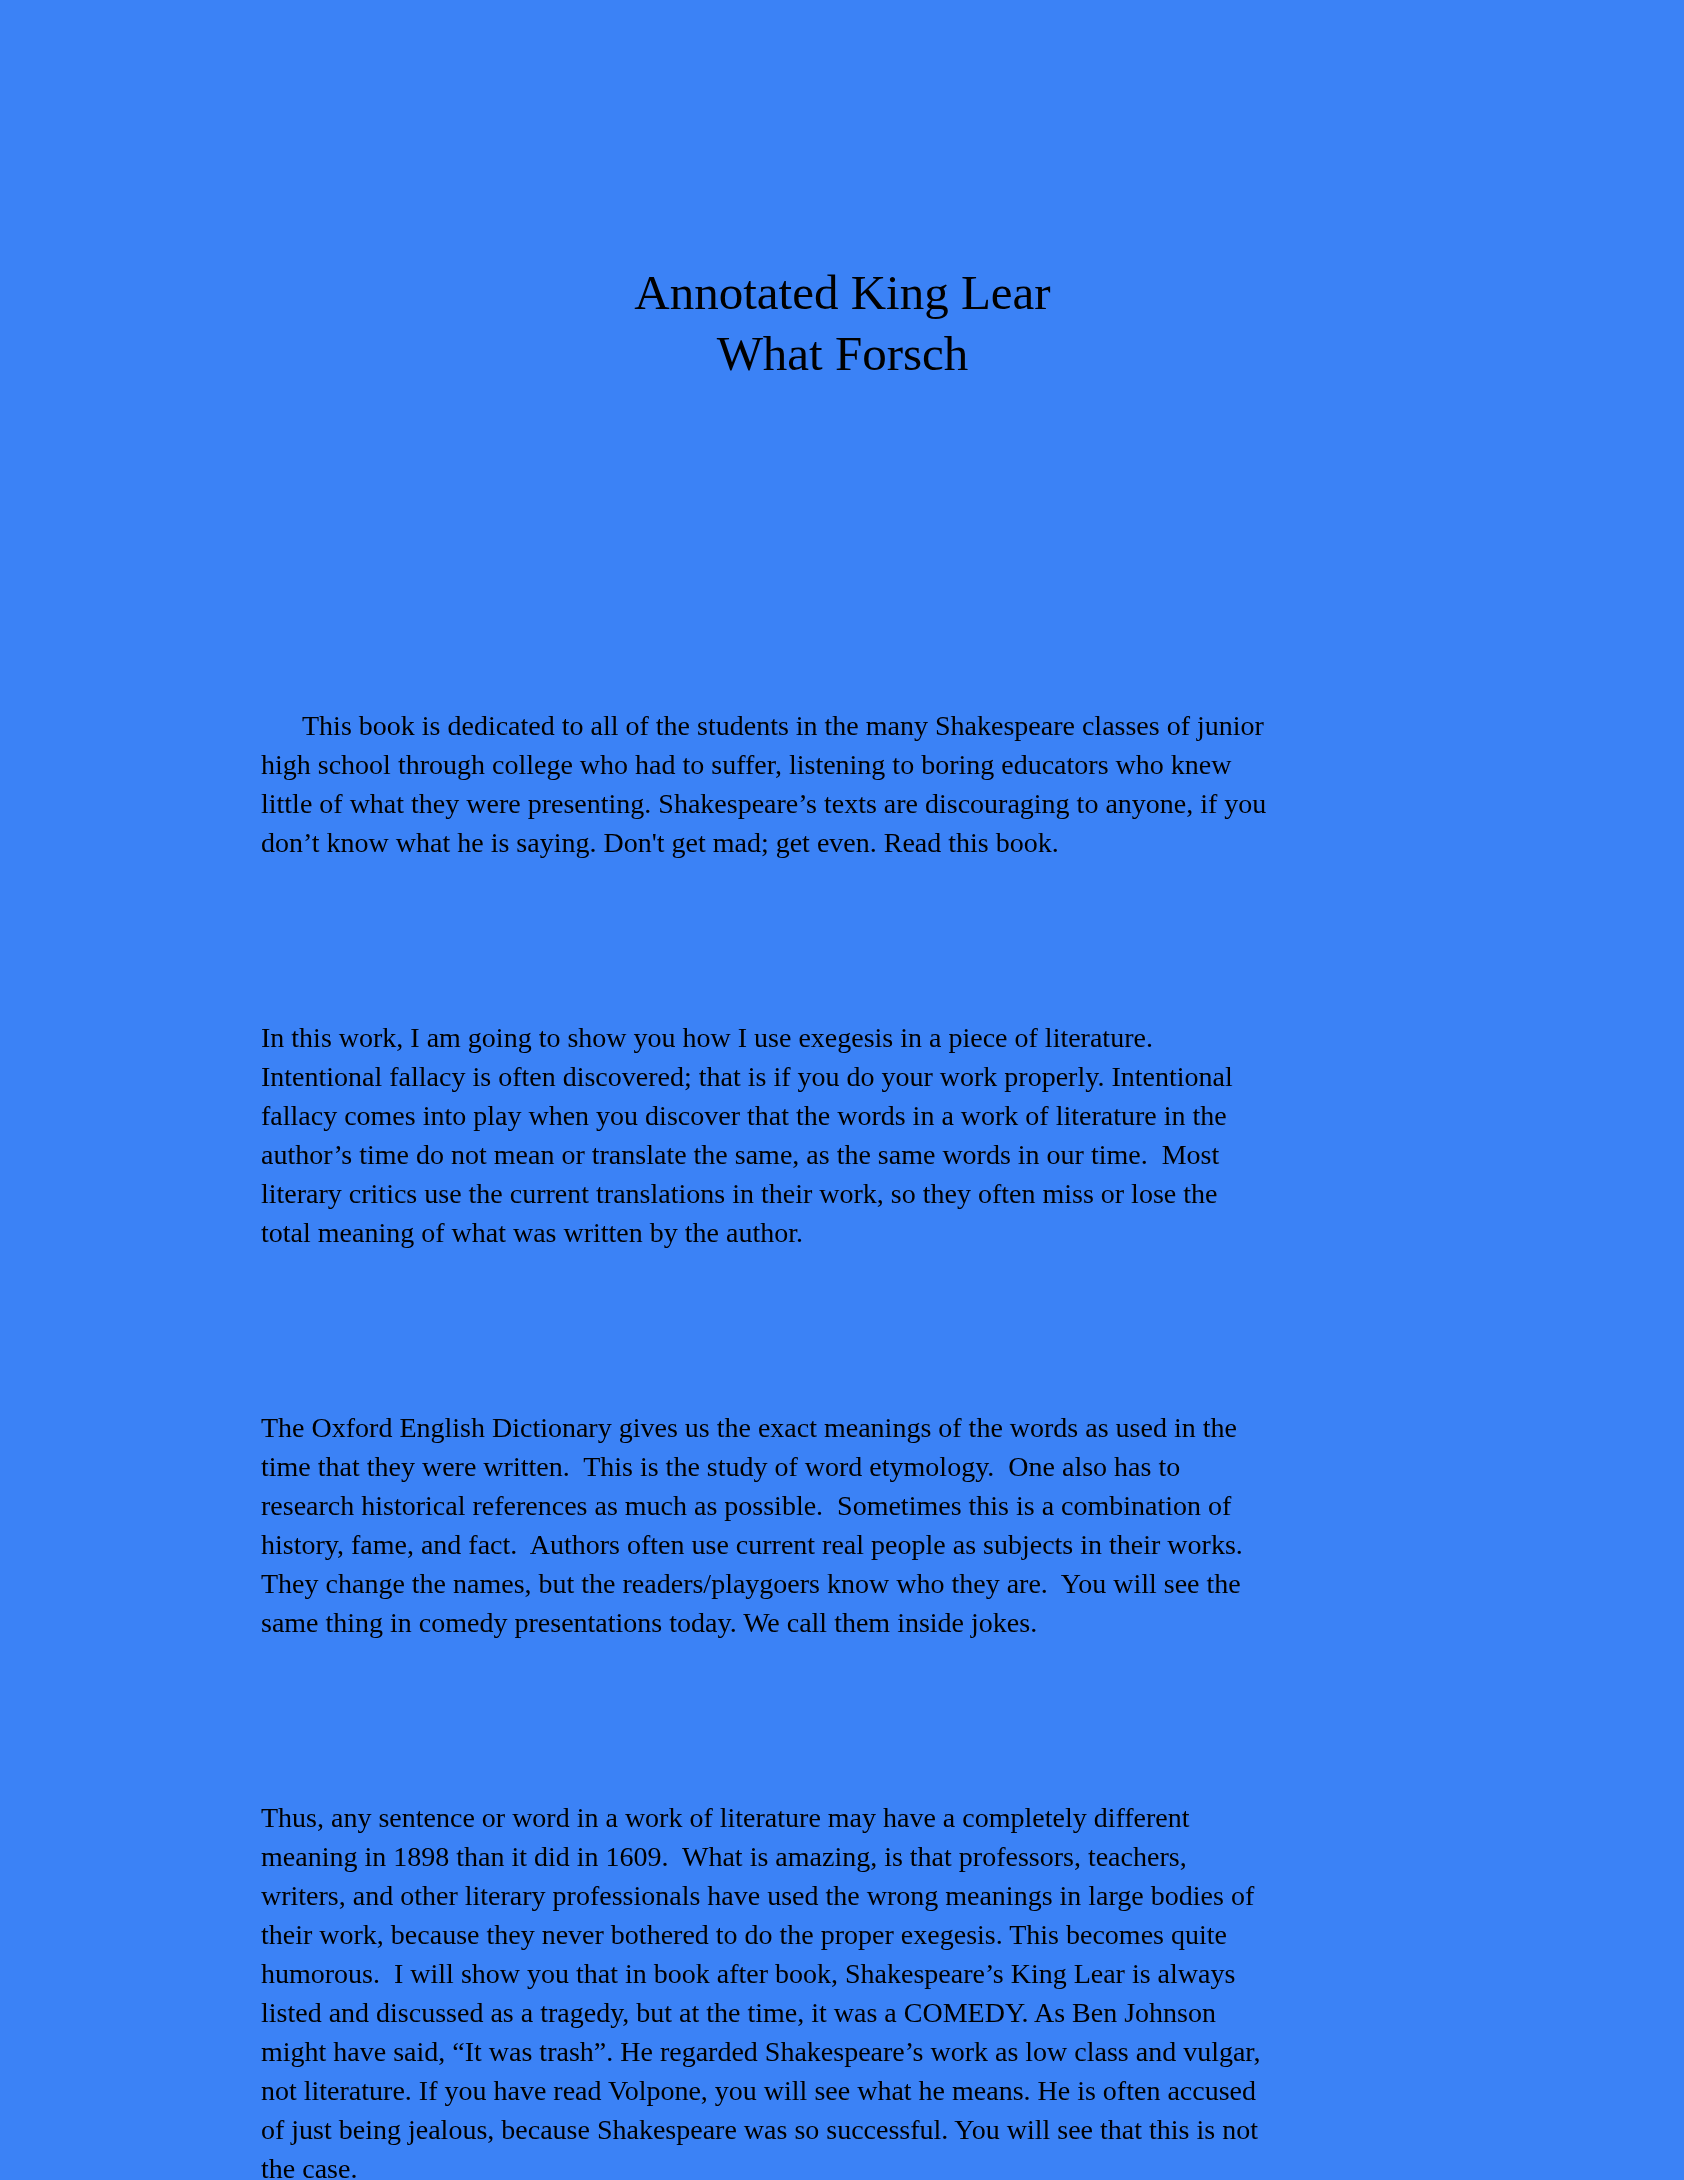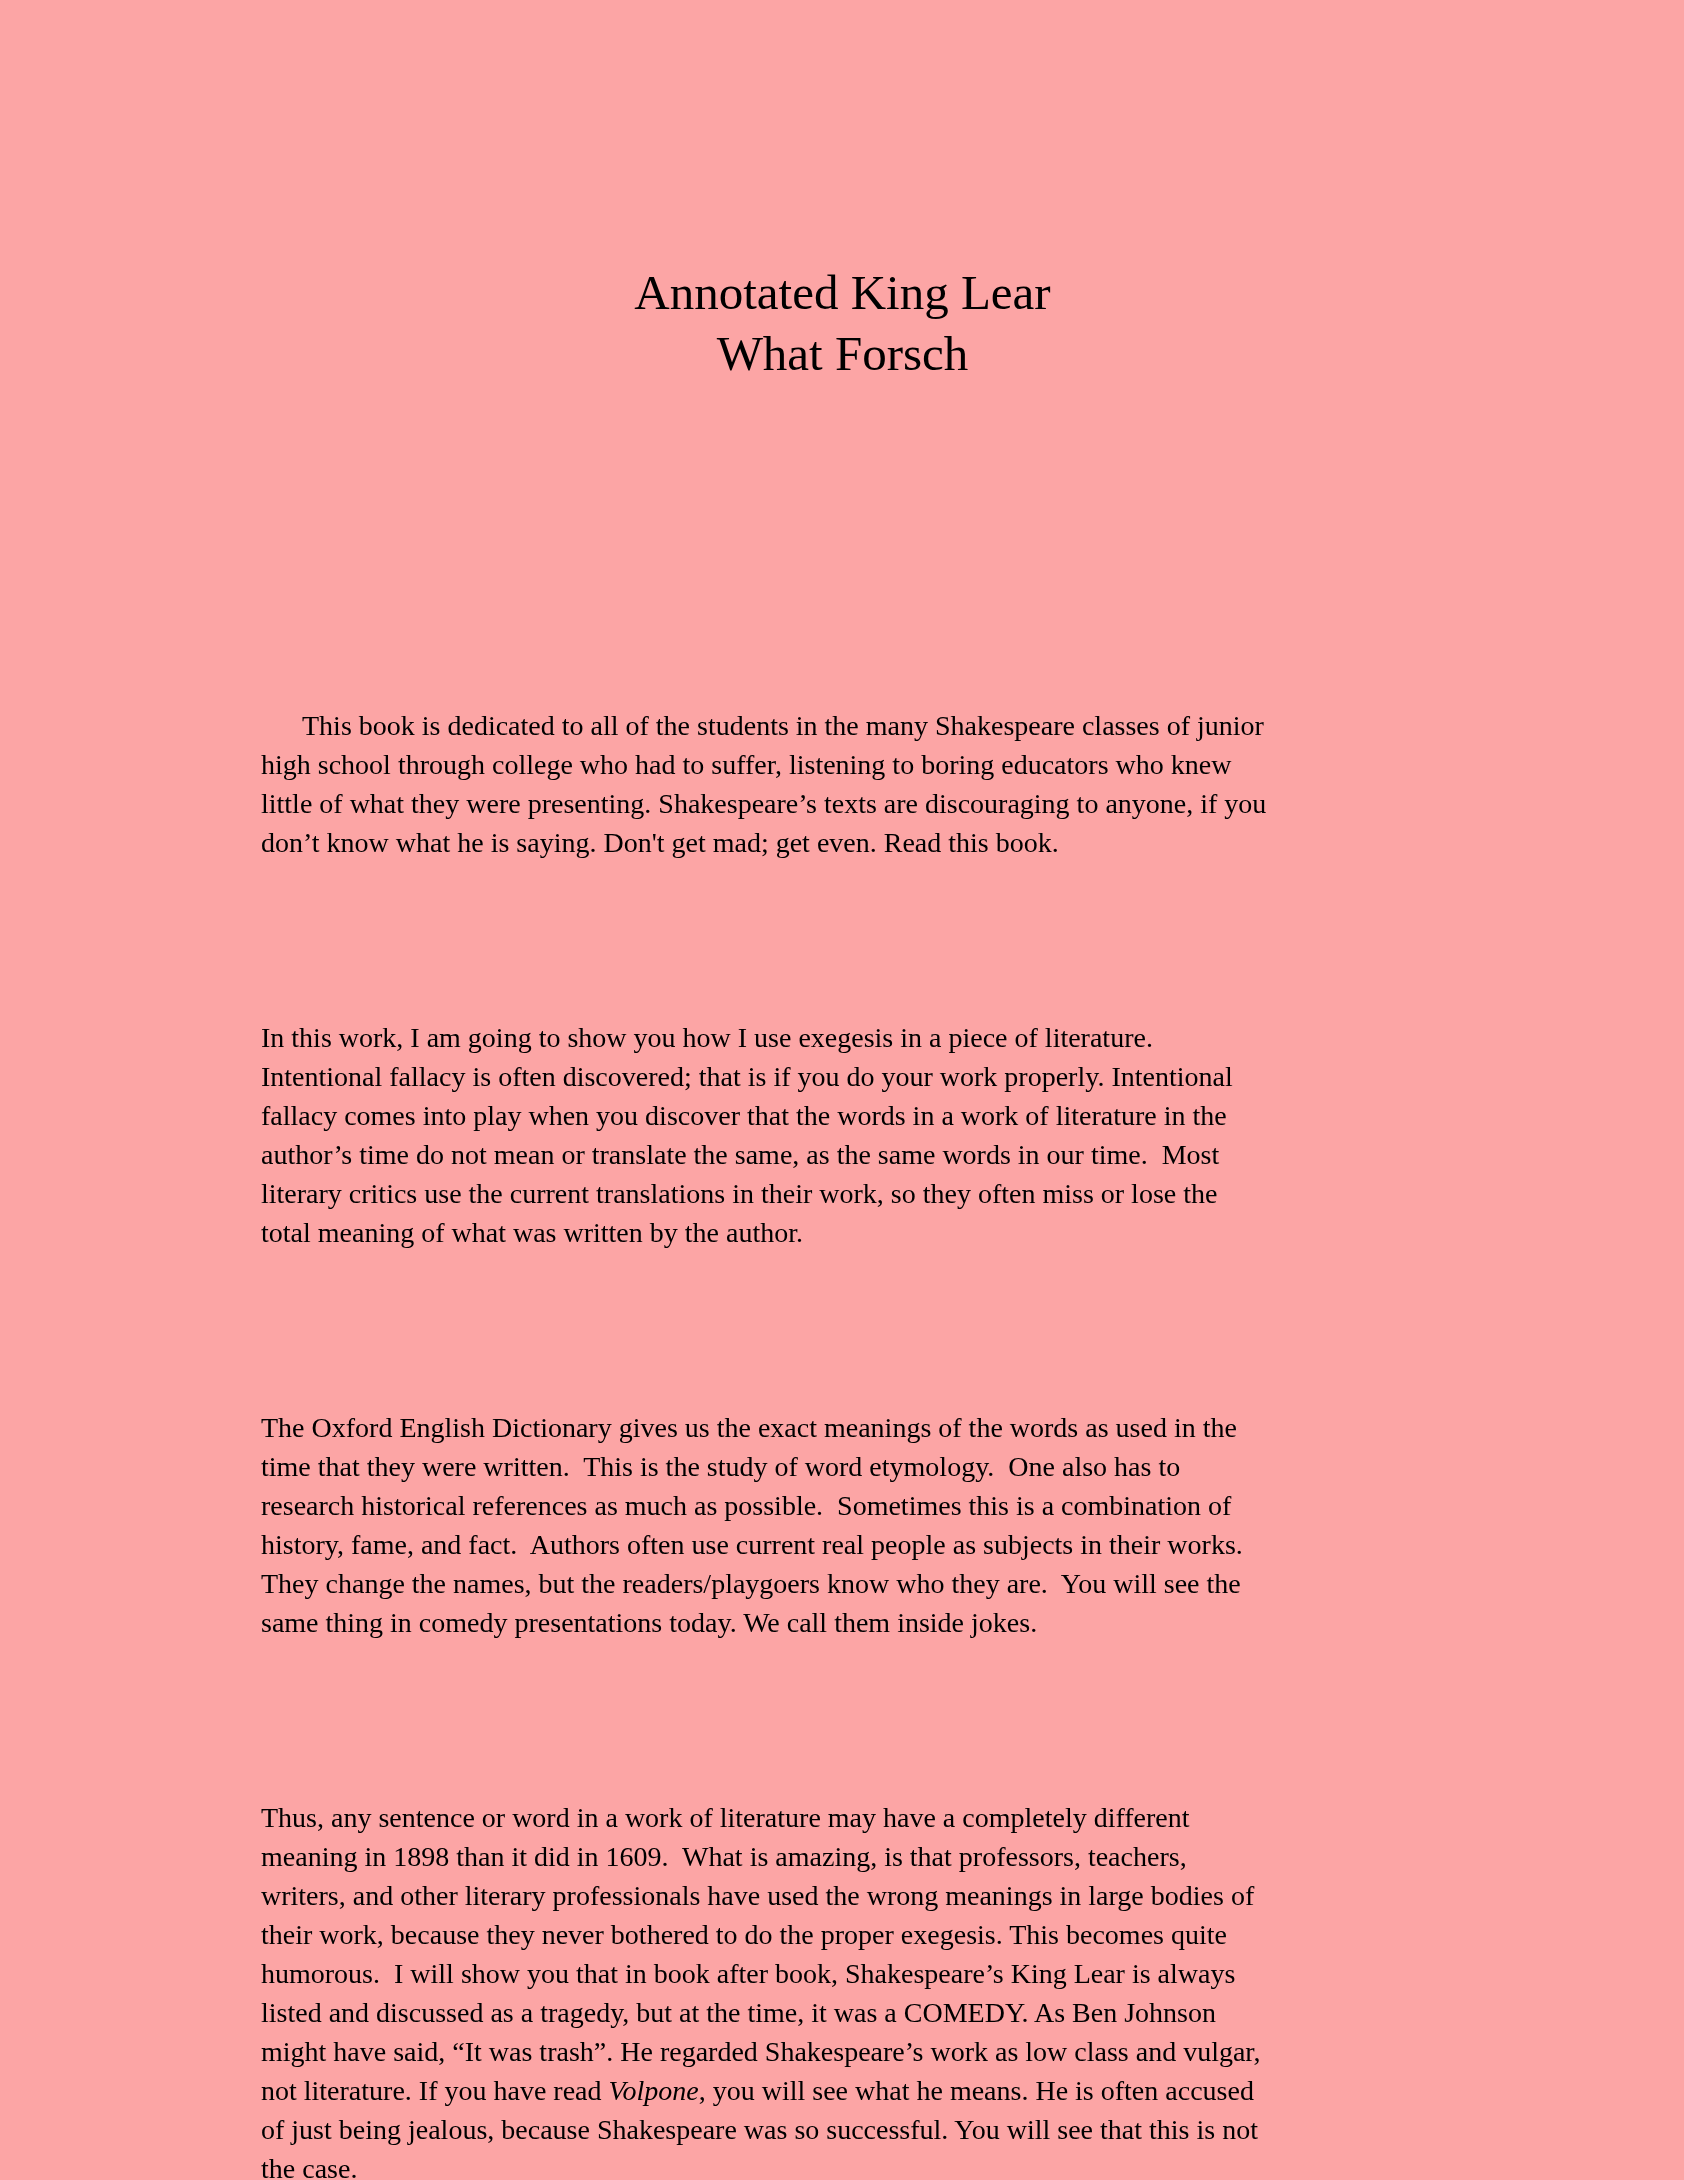--- a/index.html
+++ b/index.html
@@ -14,21 +14,21 @@
       overflow: hidden;
       font-family: "Liberation Serif", "DejaVu Serif", serif;
       color: #000000;
     }
     .page {
       position: absolute;
       left: 0;
       top: 0;
       width: 1685px;
       height: 2181px;
-      background: #fca5a5;
+      background: #3b82f6;
     }
     .title-block {
       position: absolute;
       top: 262px;
       left: 0;
       width: 1685px;
       text-align: center;
       font-size: 49px;
       line-height: 61px;
     }
@@ -45,21 +45,20 @@
       white-space: pre-wrap;
     }
     .para {
       margin: 0 0 39px 0;
     }
     .line {
       display: block;
       white-space: pre;
     }
     .italic {
-      font-style: italic;
     }
   </style>
 </head>
 <body>
 
 <div class="page">
 
   <div class="title-block">
     <div>Annotated King Lear</div>
     <div>What Forsch</div>

